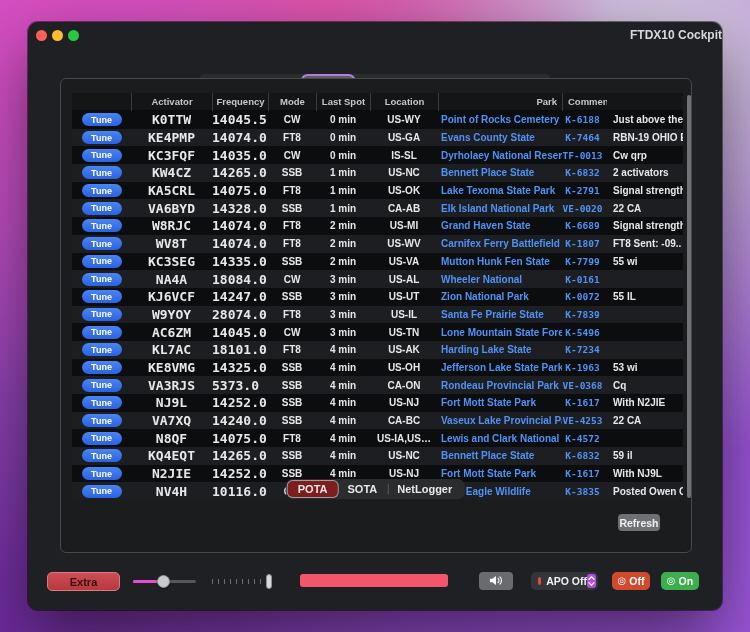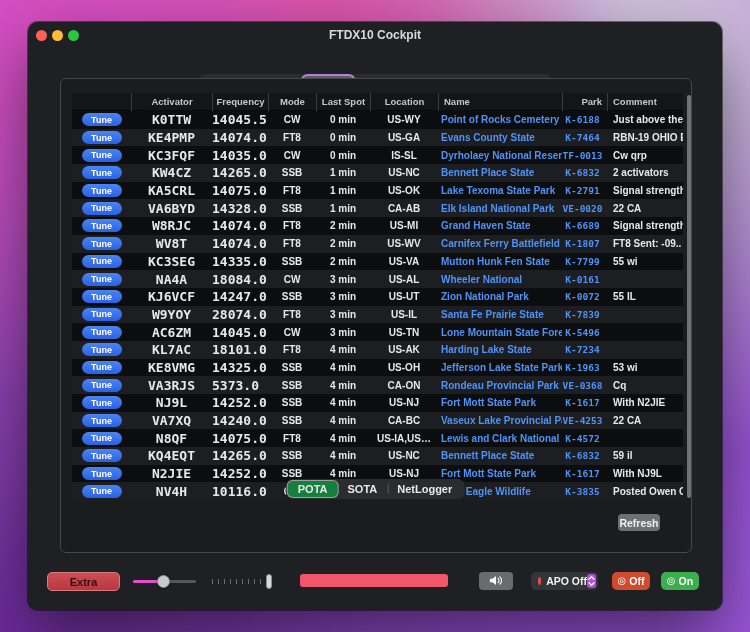--- a/index.html
+++ b/index.html
@@ -20,21 +20,21 @@
   .window {
     position:absolute; left:28px; top:22px; width:694px; height:588px;
     background:#1f2023; border-radius:10px;
     box-shadow:0 28px 70px rgba(0,0,0,.55), 0 0 0 1px rgba(0,0,0,.45);
   }
 
   
   .titlebar { position:absolute; left:0; top:0; width:100%; height:26px; }
   .lights { position:absolute; left:8px; top:8px; display:flex; gap:5px; }
   .light { width:11px; height:11px; border-radius:50%; }
-  .title { position:absolute; left:0; right:0; top:6px; text-align:center;
+  .title { position:absolute; left:0; right:0; top:6px; text-align:right;
     font-size:12px; font-weight:700; color:#d8d9da; }
 
   
   .segbar { position:absolute; display:flex; align-items:center;
     background:#2b2c2e; border-radius:7px; padding:2px; height:20px; }
   .nav-segbar { top:52px; left:50%; transform:translateX(-50%); }
   .seg-item { position:relative; height:16px; line-height:16px; padding:0 10px;
     font-size:11px; font-weight:700; color:#e9e9ea; border-radius:5px;
     white-space:nowrap; cursor:default; }
   .seg-item:not(:first-child)::before { content:""; position:absolute; left:0; top:3px;
@@ -76,21 +76,21 @@
     background:linear-gradient(180deg,#4b84f2,#2a62e2); border:none;
     border-radius:7px; font-family:"Liberation Sans",sans-serif; }
   .table-scrollbar { position:absolute; right:-8px; top:2px; bottom:2px;
     width:4px; border-radius:2px; background:#717275; }
 
   
   .refresh-btn { position:absolute; left:557px; top:435px; width:42px; height:17px;
     background:#6e7074; border:none; border-radius:4px; color:#f0f0f1;
     font-size:10.5px; font-weight:700; font-family:"Liberation Sans",sans-serif; }
   .source-segbar { top:457px; left:50%; transform:translateX(-50%); }
-  .source-segbar .seg-item.selected { background:#15803d; box-shadow:0 0 0 1px #9d9ea0;text-align:right; }
+  .source-segbar .seg-item.selected { background:#7f1d1d; box-shadow:0 0 0 1px #9d9ea0;text-align:right; }
 
   
   .bottom-bar { position:absolute; left:0; top:548px; width:580px; height:24px; }
   .extra-btn { position:absolute; left:19px; top:2px; width:73px; height:19px;
     background:linear-gradient(180deg,#cc4e54,#b8383f); border:1px solid #d97a7c;
     border-radius:5px; color:#3a0d10; font-size:11px; font-weight:700;
     font-family:"Liberation Sans",sans-serif; }
   .vol-slider { position:absolute; left:105px; top:2px; width:63px; height:19px; }
   .vol-track { position:absolute; left:0; right:0; top:8px; height:3px;
     border-radius:2px; background:#55575a; }
@@ -147,21 +147,20 @@
 
     <div class="pane">
       <div class="spots-table">
         <div class="thead" id="table-head">
             <div class="th c0"></div>
             <div class="th c1">Activator</div>
             <div class="th c2">Frequency</div>
             <div class="th c3">Mode</div>
             <div class="th c4">Last Spot</div>
             <div class="th c5">Location</div>
-            <div class="th c6">Name</div>
             <div class="th c7">Park</div>
             <div class="th c8">Comment</div>
           </div>
         <div class="tbody" id="table-body">
             <div class="tr">
               <div class="td">
                 <button class="tune-btn">Tune</button>
               </div>
               <div class="td mono c-act">K0TTW</div>
               <div class="td mono c-freq">14045.5</div>

